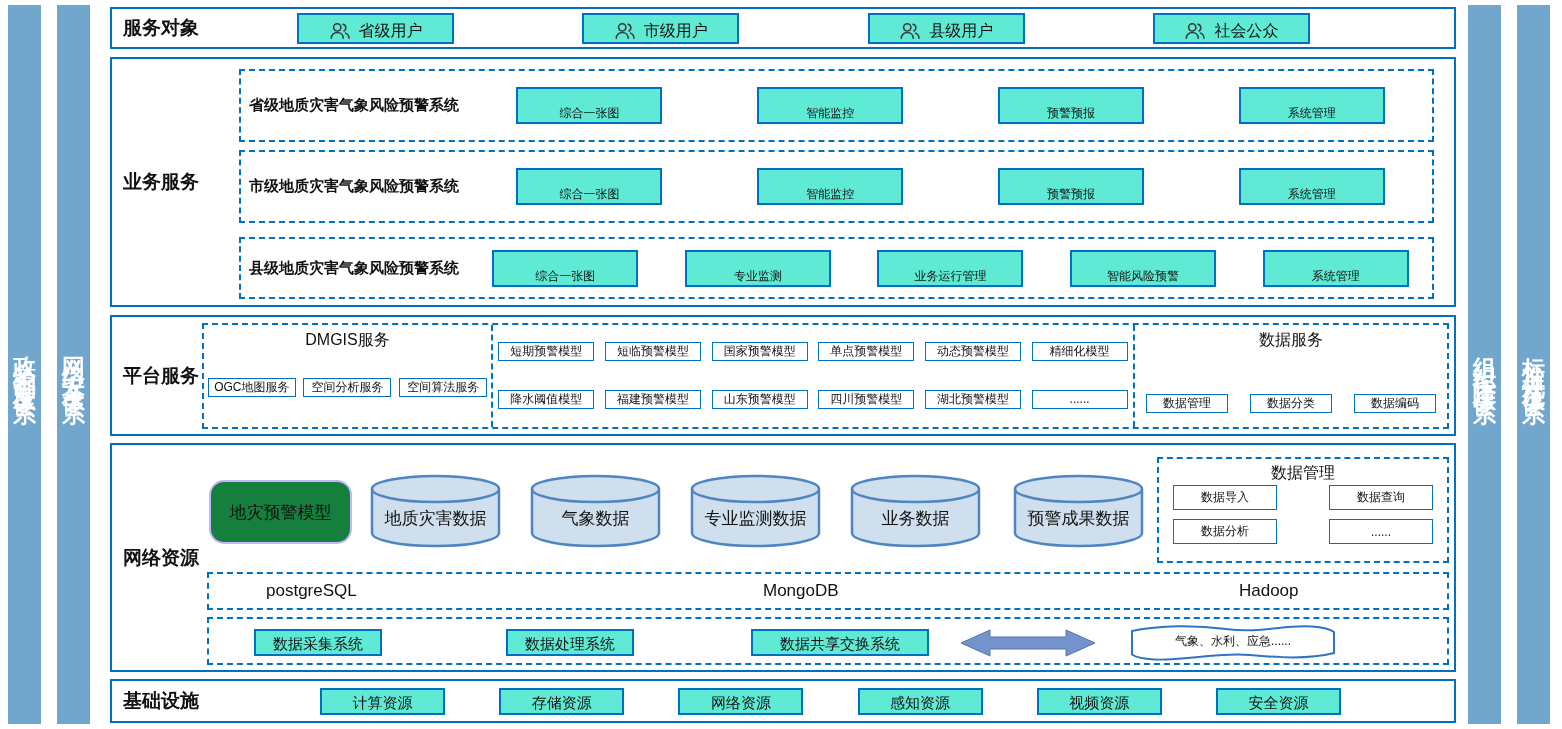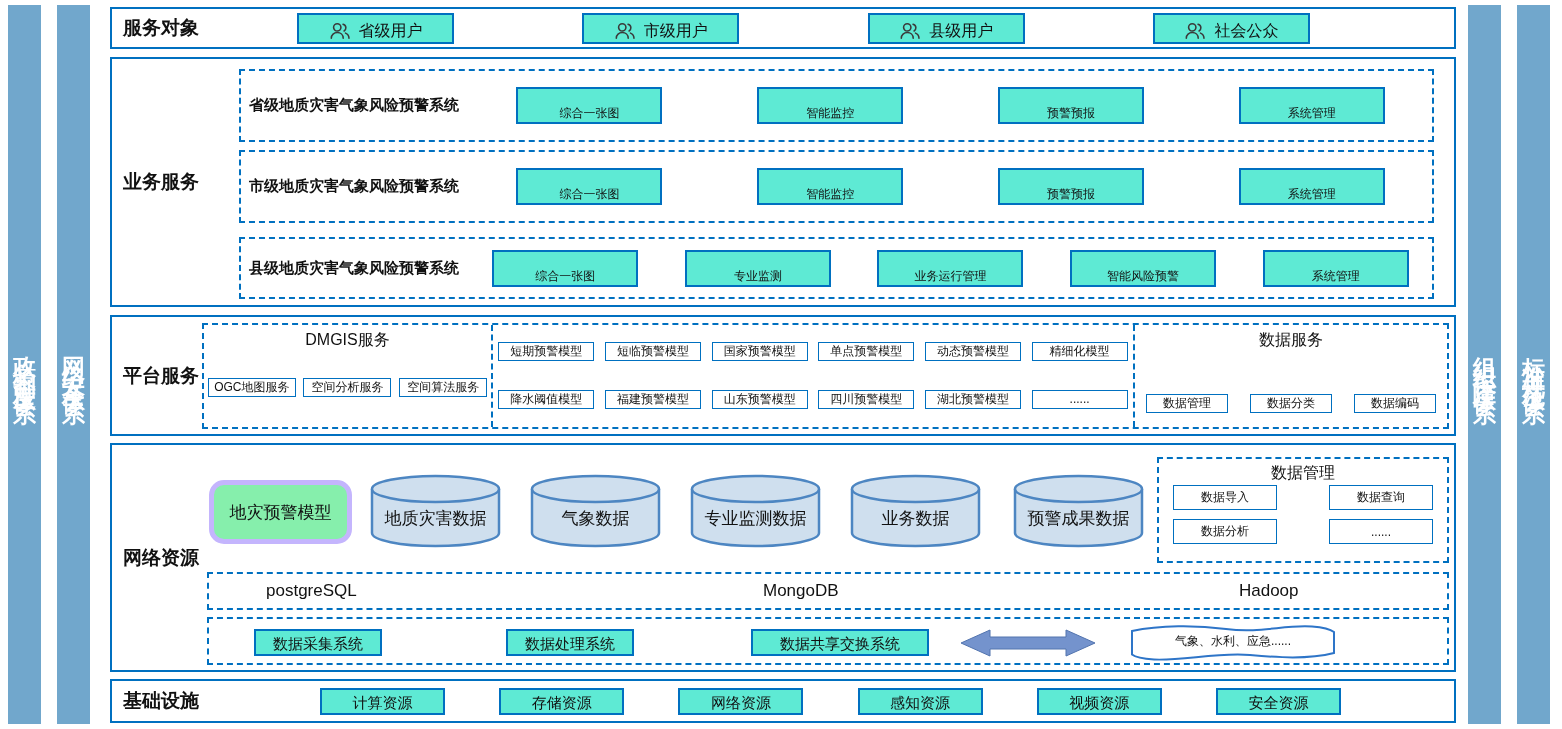--- a/index.html
+++ b/index.html
@@ -51,22 +51,22 @@
   .sect-row{flex:1;display:flex;justify-content:space-around;align-items:center;}
   .chip{border:1.5px solid var(--blue);background:#fff;height:19px;display:flex;
     align-items:center;justify-content:center;font-size:12px;white-space:nowrap;}
   .sect-dmgis{width:287px;}  .sect-dmgis .chip{width:88px;}
   .sect-model{width:642px;}  .sect-model .chip{width:96px;}
   .sect-data{width:314px;gap:42px;}   .sect-data .chip{width:82px;}
 
   
   .row4{top:443px;height:229px;}
   .model-box{position:absolute;left:97px;top:35px;width:143px;height:64px;
-    border:5px solid #c4b5fd;border-radius:15px;display:flex;align-items:center;
-    justify-content:center;font-size:17px;background:#86efac;}
+    border:2px solid #c4b5fd;border-radius:15px;display:flex;align-items:center;
+    justify-content:center;font-size:17px;background:#15803d;}
   .cyl{position:absolute;top:28px;width:133px;height:76px;}
   .cyl svg{position:absolute;inset:0;}
   .cyl span{position:absolute;top:34px;width:100%;text-align:center;font-size:17px;white-space:nowrap;}
   .dmgmt{position:absolute;left:1045px;top:12px;width:292px;height:106px;
     border:2px dashed var(--blue);display:flex;flex-direction:column;padding:2px 14px 8px;}
   .dmgmt-title{text-align:center;font-size:16px;height:24px;line-height:24px;}
   .dmgmt-row{flex:1;display:flex;justify-content:space-between;align-items:flex-start;}
   .dmgmt .chip{width:104px;height:25px;}
   .dbbar{position:absolute;left:95px;top:127px;width:1242px;height:38px;
     border:2px dashed var(--blue);display:flex;align-items:center;font-size:17px;}

